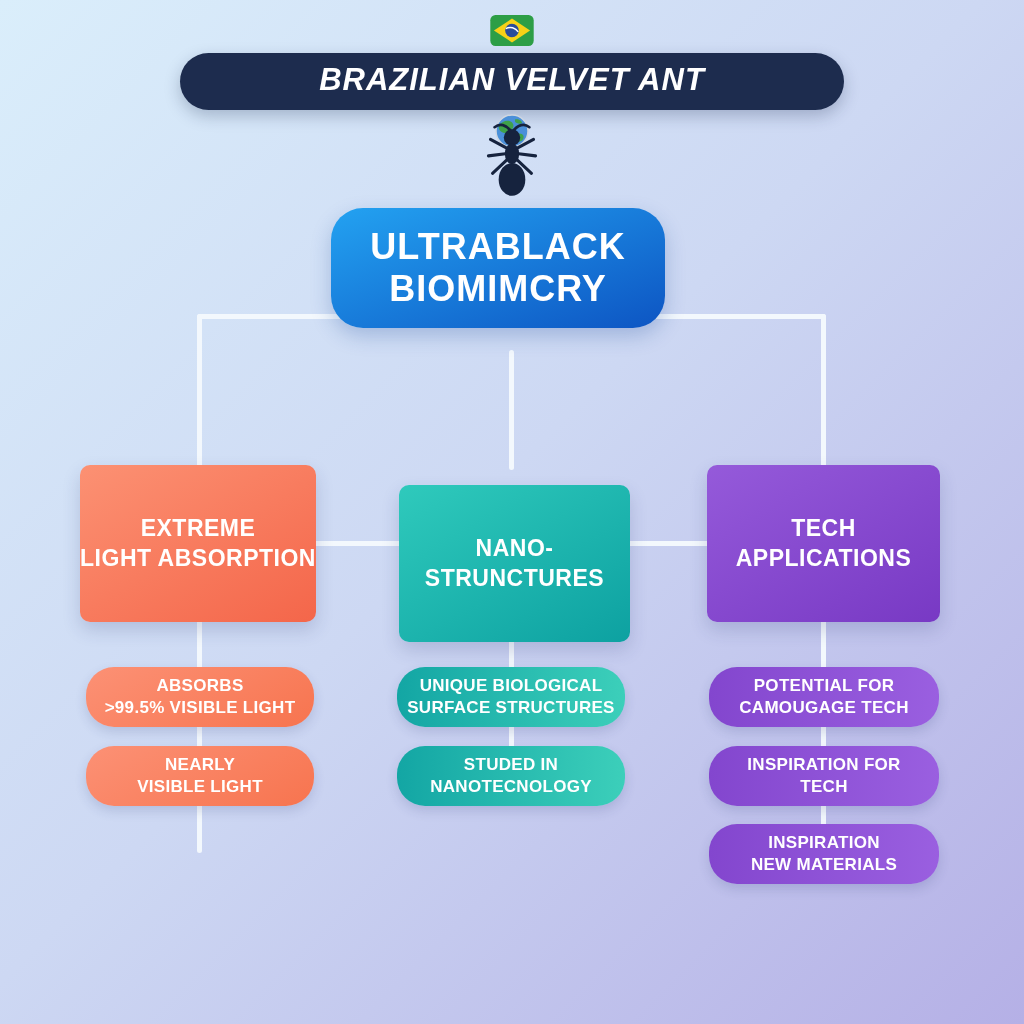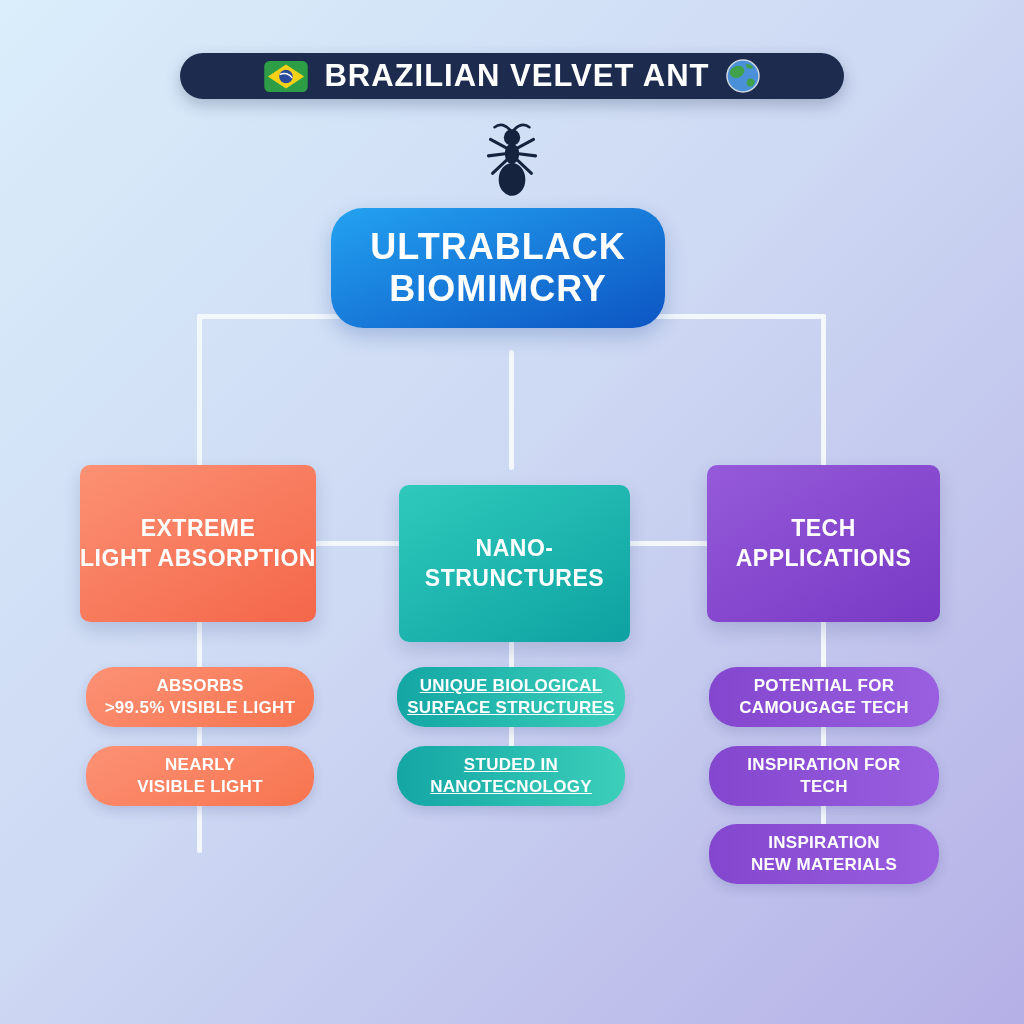--- a/index.html
+++ b/index.html
@@ -8,41 +8,42 @@
     width:1024px;height:1024px;
     overflow:hidden;
     background:linear-gradient(135deg,#daeefb 0%,#cdd8f3 48%,#b5b0e6 100%);
     font-family:"Liberation Sans",sans-serif;
     -webkit-font-smoothing:antialiased;
   }
   .line{position:absolute;background:#f3f8fd;z-index:1;border-radius:3px;}
   .box{position:absolute;z-index:2;display:flex;flex-direction:column;align-items:center;justify-content:center;
        color:#fff;font-weight:700;text-align:center;}
   .header-pill{
-    left:180px;top:53px;width:664px;height:46px;border-radius:30px;
-    background:#1d2c4e;flex-direction:row;gap:16px;
+    left:180px;top:53px;width:664px;height:57px;border-radius:30px;
+    background:#1d2c4e;flex-direction:column;gap:16px;
     box-shadow:0 6px 16px rgba(20,35,70,.25);
+    font-style:italic;
   }
   .header-title{font-size:31px;letter-spacing:1px;}
   .ant-wrap{position:absolute;left:479px;top:120px;width:66px;height:82px;z-index:2;}
   .root-box{
     left:331px;top:208px;width:334px;height:120px;border-radius:32px;
     background:linear-gradient(160deg,#23a2f1 0%,#0d55c3 100%);
     font-size:36px;line-height:1.18;letter-spacing:1px;
     box-shadow:0 8px 20px rgba(25,70,150,.25);
   }
   .branch{top:465px;height:157px;border-radius:10px;font-size:23px;line-height:1.3;letter-spacing:.5px;
           box-shadow:0 8px 18px rgba(40,50,110,.18);}
   .branch-1{left:80px;width:236px;background:linear-gradient(150deg,#fc9173 0%,#f4664a 100%);}
   .branch-2{left:399px;width:231px;background:linear-gradient(150deg,#2fcabc 0%,#0da1a1 100%);margin-top:20px;}
   .branch-3{left:707px;width:233px;background:linear-gradient(150deg,#955ada 0%,#7839c4 100%);}
   .pill{height:60px;border-radius:28px;font-size:17px;line-height:1.3;letter-spacing:.3px;
         box-shadow:0 5px 12px rgba(40,50,110,.16);}
   .pill-c1{left:86px;width:228px;background:linear-gradient(150deg,#fc9175 0%,#f7744f 100%);}
-  .pill-c2{left:397px;width:228px;background:linear-gradient(90deg,#13a6a4 0%,#3ccfba 100%);text-decoration:underline;}
+  .pill-c2{left:397px;width:228px;background:linear-gradient(90deg,#13a6a4 0%,#3ccfba 100%);}
   .pill-c3{left:709px;width:230px;background:linear-gradient(90deg,#8346ce 0%,#9a5fe0 100%);}
   .r1{top:667px;} .r2{top:746px;} .r3{top:824px;}
 </style>
 </head>
 <body>
 
 <div class="canvas">
 
   <div class="line" style="left:197px;top:314px;width:629px;height:5px;"></div>
   <div class="line" style="left:197px;top:314px;width:5px;height:156px;"></div>

